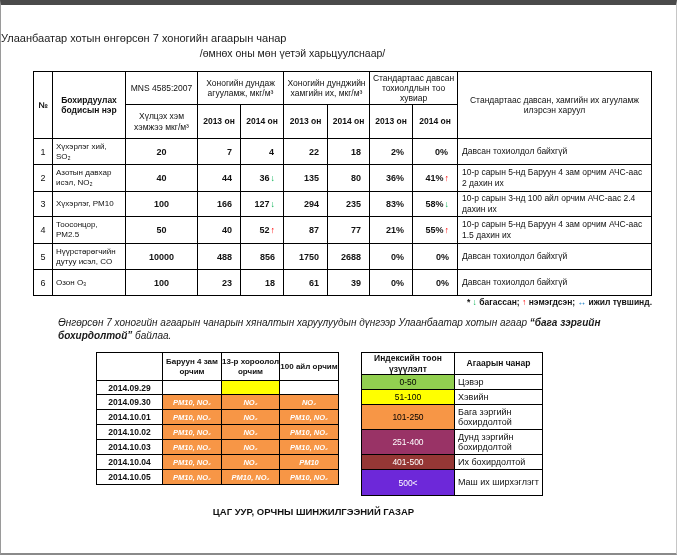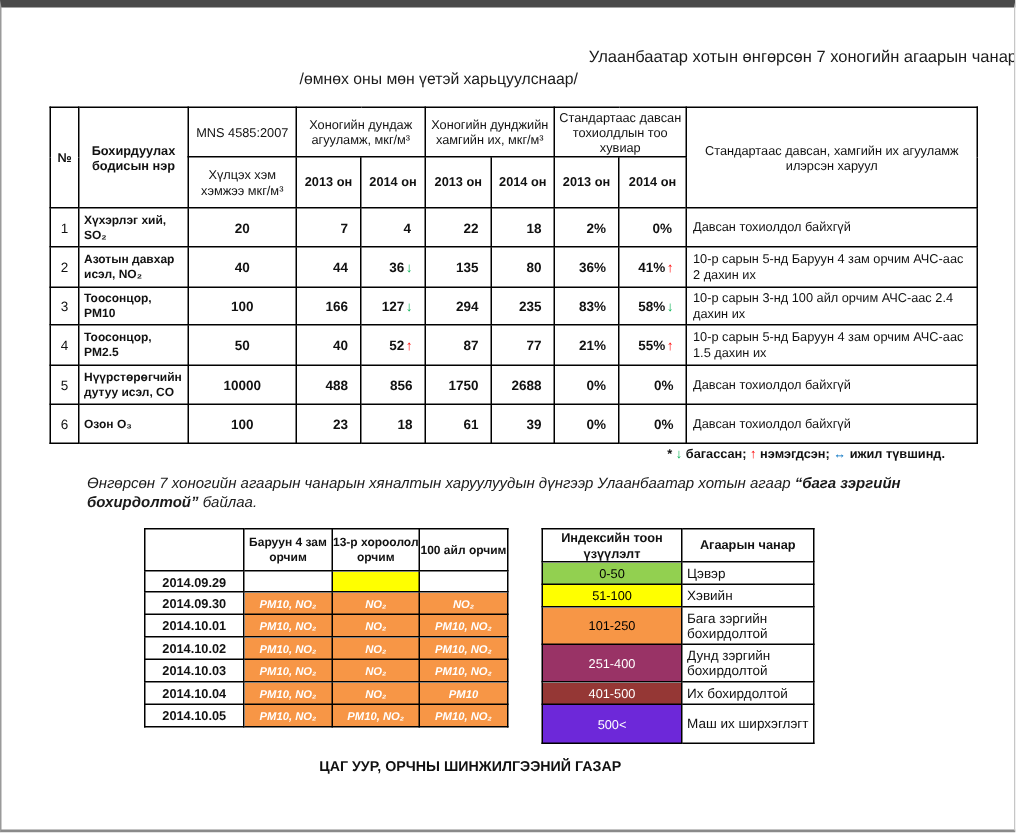--- a/index.html
+++ b/index.html
@@ -3,39 +3,39 @@
 <meta charset="utf-8">
 <style>
   html,body { margin:0; padding:0; background:#ffffff; }
   .page {
     position:relative; width:677px; height:555px; box-sizing:border-box;
     background:#ffffff; overflow:hidden;
     border-top:5px solid #4a4a4a; border-left:1px solid #9a9a9a;
     border-right:1px solid #c6c6c6; border-bottom:2px solid #8a8a8a;
     font-family:"Liberation Sans","DejaVu Sans",sans-serif; color:#111;
   }
-  .title { position:absolute; top:27px; left:0; width:677px; text-align:right;
+  .title { position:absolute; top:27px; left:0; width:677px; text-align:left;
            font-size:11px; color:#1a1a1a; }
   .subtitle { position:absolute; top:42px; left:0; width:583px; text-align:center;
            font-size:10.5px; color:#1a1a1a; }
 
   table { border-collapse:collapse; table-layout:fixed; }
   .main-table { position:absolute; left:32px; top:66px; width:618px; }
   .main-table th, .main-table td { border:1px solid #000; padding:0 2px; overflow:hidden; }
   .main-table th { font-size:8.5px; font-weight:normal; text-align:center; line-height:1.2; }
   .main-table th.b { font-weight:bold; }
   .main-table td { font-size:9px; }
   .main-table td.c { text-align:center; }
-  .main-table td.name { font-weight:bold; font-size:8px; padding-left:3px; line-height:1.25; }
+  .main-table td.name { font-weight:normal; font-size:8px; padding-left:3px; line-height:1.25; }
   .main-table td.limit { text-align:center; font-weight:bold; }
   .main-table td.num { text-align:right; padding-right:8px; font-weight:bold; }
   .main-table td.station { font-size:8.5px; padding-left:4px; line-height:1.25; }
   .arr { font-weight:bold; margin-left:1px; }
 
-  .legend { position:absolute; top:292px; right:46px; font-size:8.5px; font-weight:bold; }
+  .legend { position:absolute; top:292px; right:24px; font-size:8.5px; font-weight:bold; }
   .legend .dn { color:#00B050; } .legend .up { color:#FF0000; } .legend .eq { color:#0070C0; }
 
   .note { position:absolute; left:57px; top:311px; width:585px; font-size:10px;
           font-style:italic; line-height:1.3; color:#1a1a1a; }
   .note .nb { font-weight:bold; }
 
   .sched-table { position:absolute; left:95px; top:347px; width:242px; }
   .sched-table th, .sched-table td { border:1.5px solid #000; padding:0; overflow:hidden; }
   .sched-table th { font-size:8px; font-weight:bold; text-align:center; line-height:1.15; }
   .sched-table td.date { font-size:8.5px; font-weight:bold; text-align:center; }
@@ -114,21 +114,21 @@
         <td class="num">44</td>
         <td class="num"><span>36</span><span class="arr" style="color: rgb(0, 176, 80);">↓</span></td>
         <td class="num">135</td>
         <td class="num">80</td>
         <td class="num">36%</td>
         <td class="num"><span>41%</span><span class="arr" style="color: rgb(255, 0, 0);">↑</span></td>
         <td class="station">10-р сарын 5-нд Баруун 4 зам орчим АЧС-аас 2 дахин их</td>
       </tr>
       <tr style="height:25px">
         <td class="c">3</td>
-        <td class="name">Тоосонцор, PM10</td>
+        <td class="name">Хүхэрлэг, PM10</td>
         <td class="limit">100</td>
         <td class="num">166</td>
         <td class="num"><span>127</span><span class="arr" style="color: rgb(0, 176, 80);">↓</span></td>
         <td class="num">294</td>
         <td class="num">235</td>
         <td class="num">83%</td>
         <td class="num"><span>58%</span><span class="arr" style="color: rgb(0, 176, 80);">↓</span></td>
         <td class="station">10-р сарын 3-нд 100 айл орчим АЧС-аас 2.4 дахин их</td>
       </tr>
       <tr style="height:27px">

